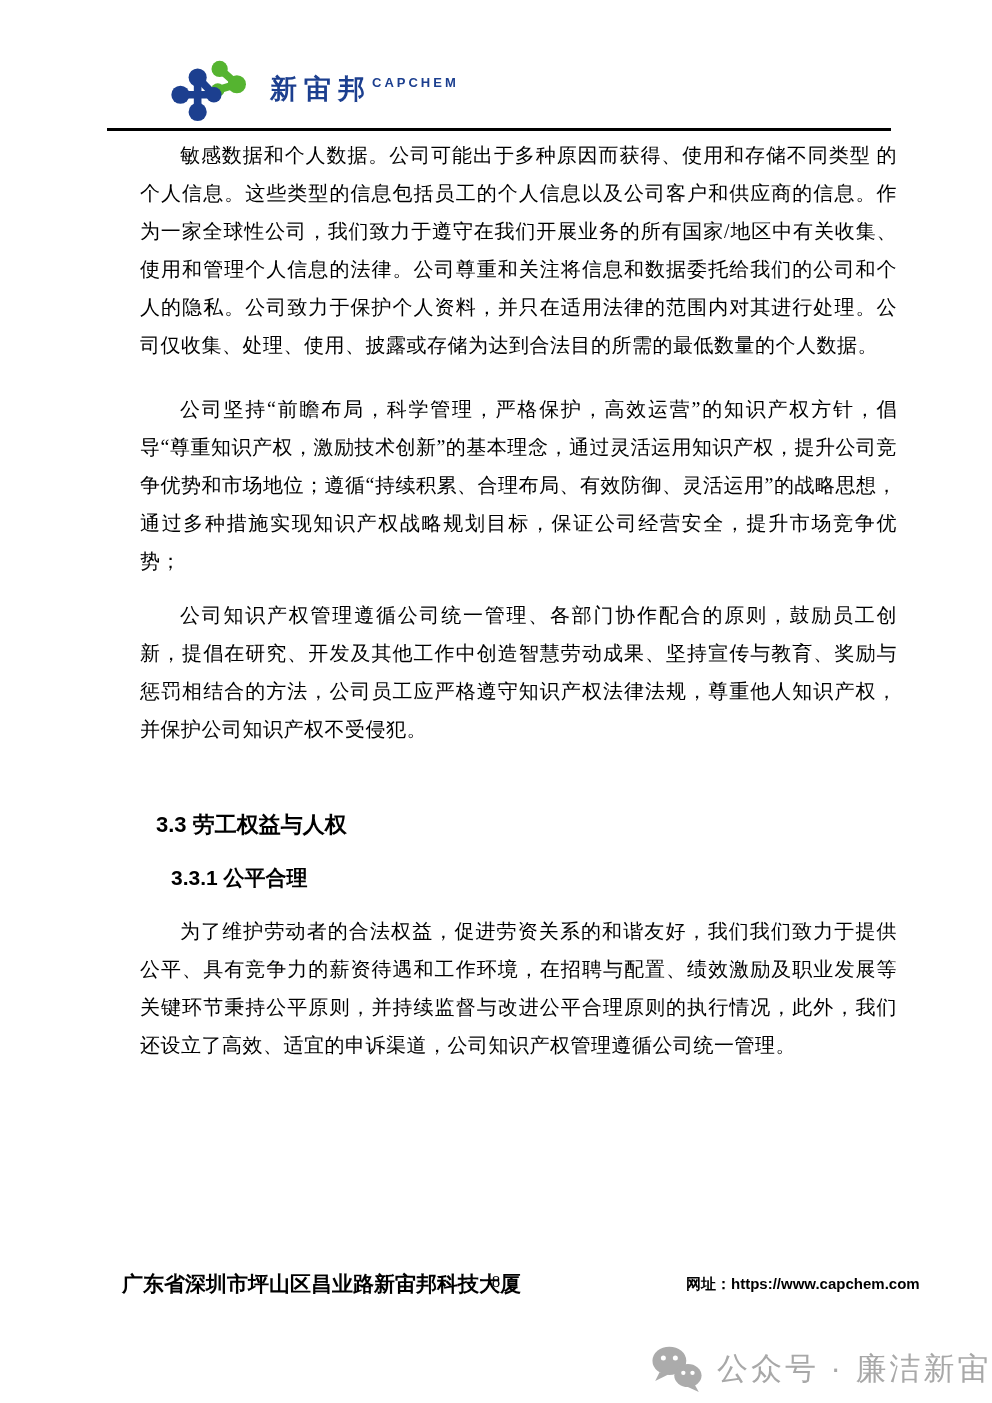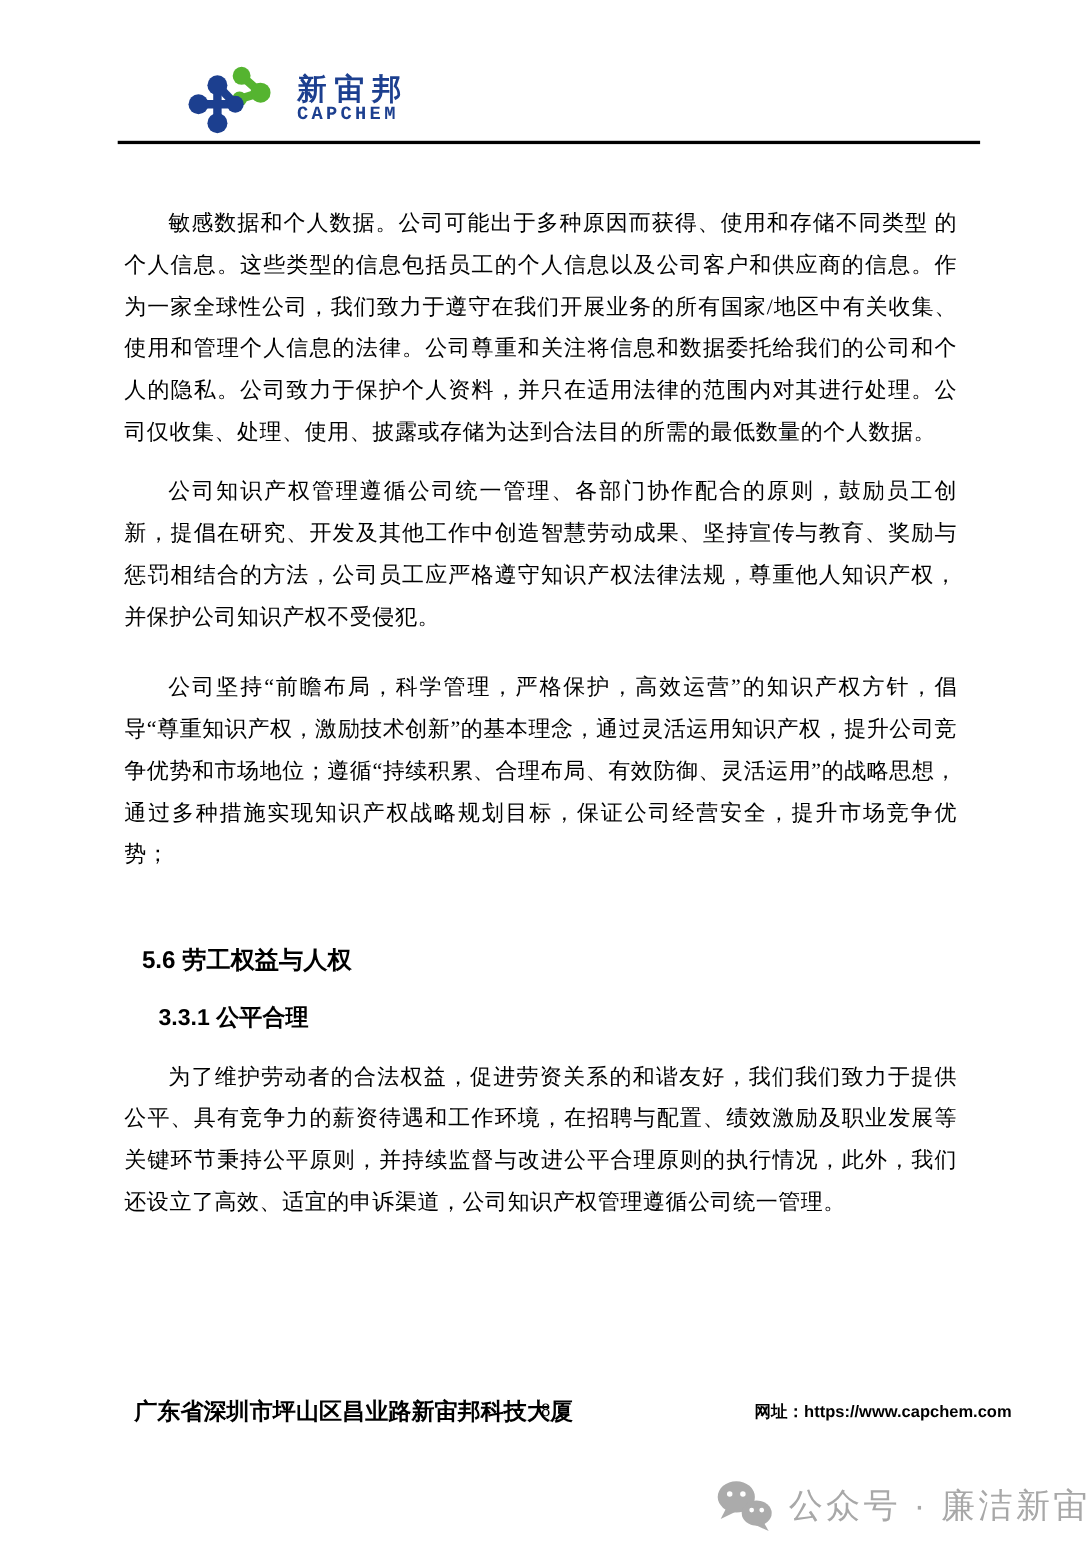--- a/index.html
+++ b/index.html
@@ -6,35 +6,35 @@
   html,body { background:#ffffff; }
   .page {
     position:relative; width:992px; height:1403px; margin:0 auto;
     background:#ffffff; overflow:hidden;
     font-family:"Liberation Serif","DejaVu Serif",serif;
     color:#000;
   }
   
   .header { position:absolute; left:168px; top:52px; display:flex; align-items:center; }
   .logo-icon { width:88px; height:74px; }
-  .logo-text { margin-left:14px; display:flex; flex-direction:column; }
+  .logo-text { margin-left:14px; display:flex; flex-direction:row; }
   .logo-cn {
     font-family:"Liberation Sans","DejaVu Sans",sans-serif;
     font-weight:bold; font-size:27px; letter-spacing:7px; line-height:30px;
     color:var(--logo-blue,#1c3f8f);
   }
   .logo-en {
-    font-family:Liberation Mono, monospace;
-    font-weight:bold; font-size:17px; letter-spacing:3px; line-height:17px;
+    font-family:Liberation Sans, sans-serif;
+    font-weight:bold; font-size:13px; letter-spacing:3px; line-height:17px;
     color:var(--logo-blue,#1c3f8f);
   }
   .header-rule { position:absolute; left:107px; top:128px; width:784px; height:3px; background:#000; }
 
   
-  .content { position:absolute; left:113px; top:136px; width:757px;margin-top:48px; }
+  .content { position:absolute; left:140px; top:136px; width:757px; }
   .para {
     font-size:20px; line-height:38px; text-align:justify; text-indent:2em;
     letter-spacing:0.5px;
   }
   .p2 { margin-top:6px; }
   .h-sub {
     font-family:"Liberation Sans","DejaVu Sans",sans-serif;
     font-weight:bold; font-size:21px; line-height:28px; padding-left:31px;
   }
   .h-sec {
@@ -104,23 +104,23 @@
     </svg>
     <div class="logo-text">
       <span class="logo-cn">新宙邦</span>
       <span class="logo-en">CAPCHEM</span>
     </div>
   </div>
   <div class="header-rule"></div>
 
   <div class="content">
     <p class="para p1">敏感数据和个人数据。公司可能出于多种原因而获得、使用和存储不同类型 的个人信息。这些类型的信息包括员工的个人信息以及公司客户和供应商的信息。作为一家全球性公司，我们致力于遵守在我们开展业务的所有国家/地区中有关收集、使用和管理个人信息的法律。公司尊重和关注将信息和数据委托给我们的公司和个人的隐私。公司致力于保护个人资料，并只在适用法律的范围内对其进行处理。公司仅收集、处理、使用、披露或存储为达到合法目的所需的最低数量的个人数据。</p>
+    <p class="para p3">公司坚持“前瞻布局，科学管理，严格保护，高效运营”的知识产权方针，倡导“尊重知识产权，激励技术创新”的基本理念，通过灵活运用知识产权，提升公司竞争优势和市场地位；遵循“持续积累、合理布局、有效防御、灵活运用”的战略思想，通过多种措施实现知识产权战略规划目标，保证公司经营安全，提升市场竞争优势；</p>
     <p class="para p4">公司知识产权管理遵循公司统一管理、各部门协作配合的原则，鼓励员工创新，提倡在研究、开发及其他工作中创造智慧劳动成果、坚持宣传与教育、奖励与惩罚相结合的方法，公司员工应严格遵守知识产权法律法规，尊重他人知识产权，并保护公司知识产权不受侵犯。</p>
-    <p class="para p3">公司坚持“前瞻布局，科学管理，严格保护，高效运营”的知识产权方针，倡导“尊重知识产权，激励技术创新”的基本理念，通过灵活运用知识产权，提升公司竞争优势和市场地位；遵循“持续积累、合理布局、有效防御、灵活运用”的战略思想，通过多种措施实现知识产权战略规划目标，保证公司经营安全，提升市场竞争优势；</p>
-    <h2 class="h-sec h2x">5.6 劳工权益与人权</h2>
+    <h2 class="h-sec h2x">3.3 劳工权益与人权</h2>
     <h3 class="h-sub h3x">3.3.1 公平合理</h3>
     <p class="para p5">为了维护劳动者的合法权益，促进劳资关系的和谐友好，我们我们致力于提供公平、具有竞争力的薪资待遇和工作环境，在招聘与配置、绩效激励及职业发展等关键环节秉持公平原则，并持续监督与改进公平合理原则的执行情况，此外，我们还设立了高效、适宜的申诉渠道，公司知识产权管理遵循公司统一管理。</p>
   </div>
 
   <div class="footer-left">
     <div>广东省深圳市坪山区昌业路新宙邦科技大厦</div>
   </div>
   <div class="footer-page">8</div>
   <div class="footer-right">
     <div>网址：https://www.capchem.com</div>

